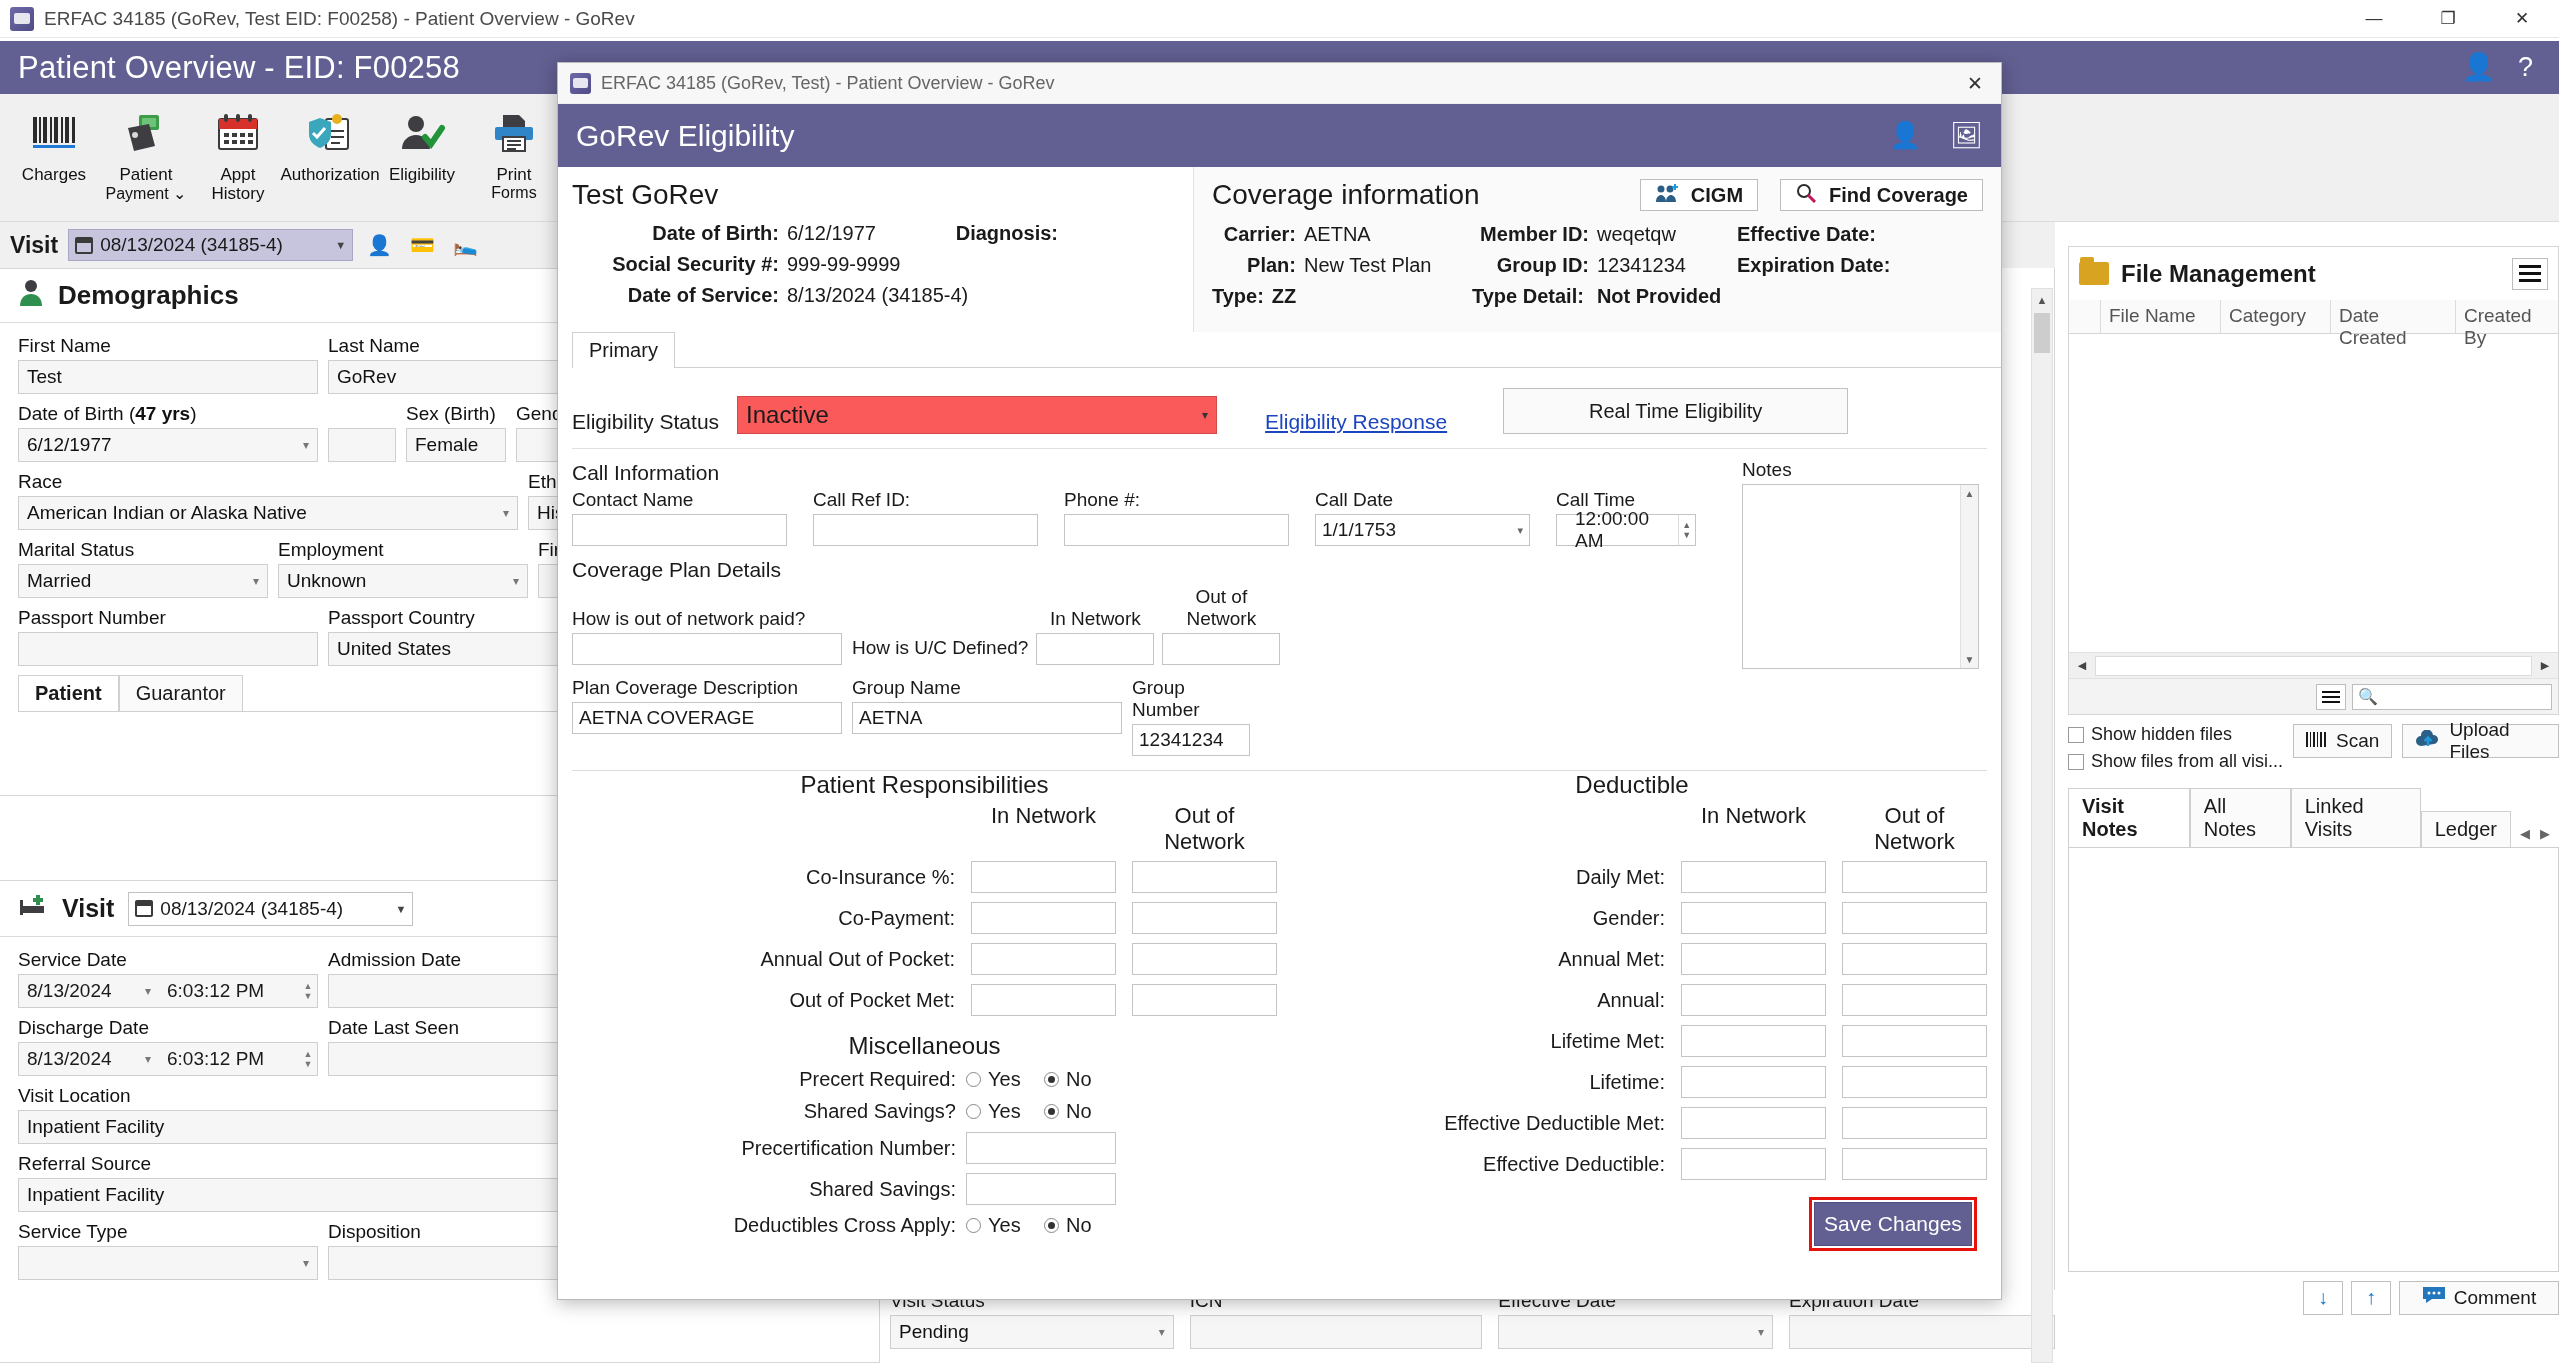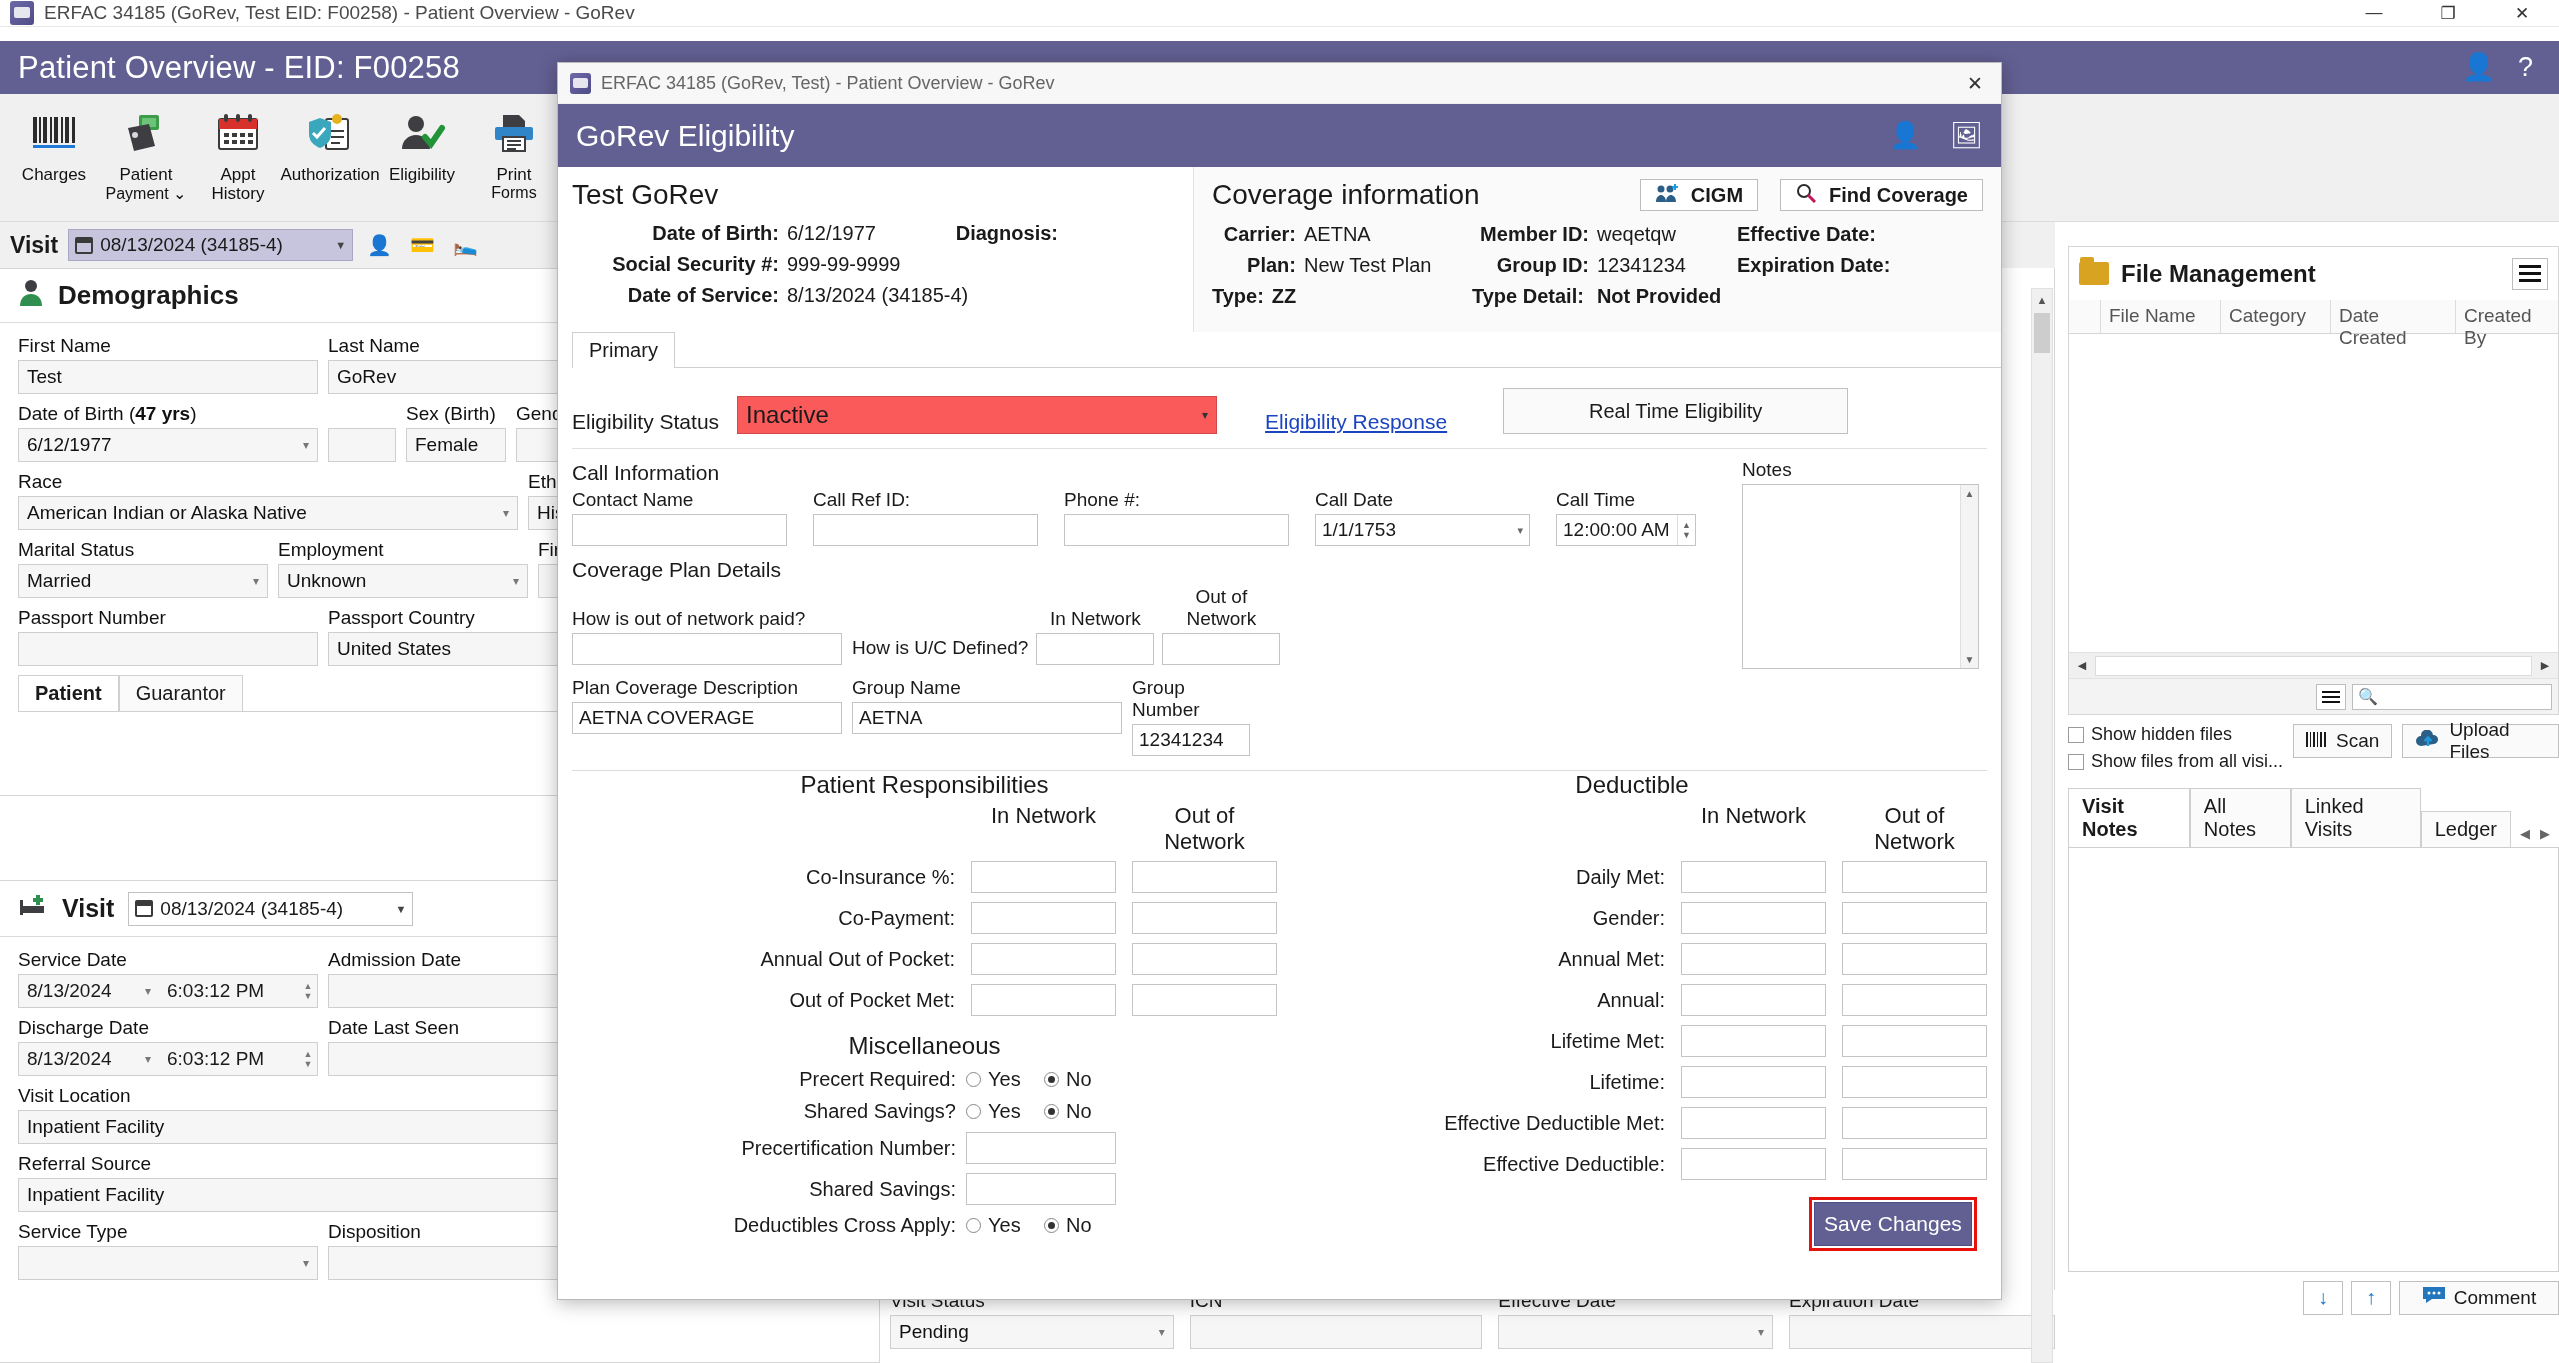--- a/index.html
+++ b/index.html
@@ -9,21 +9,21 @@
     font-family:"Liberation Sans", sans-serif;
     font-size:19px;
     color:#1a1a1a;
     background:#ffffff;
     overflow:hidden;
     position:relative;
   }
 
   
   .os-titlebar{
-    position:absolute; left:0; top:0; width:2559px; height:27px;
+    position:absolute; left:0; top:0; width:2559px; height:38px;
     background:#ffffff; display:flex; align-items:center;
     border-bottom:1px solid #e8e8e8;
   }
   .os-appicon{
     width:24px;height:24px;margin-left:10px;margin-right:10px;
     background:linear-gradient(135deg,#6d6aa8 0%,#4e4b86 100%);
     border-radius:3px; position:relative; flex:none;
   }
   .os-appicon:after{
     content:""; position:absolute; left:4px; top:6px; width:16px; height:11px;
@@ -266,21 +266,21 @@
     display:flex;align-items:center;justify-content:center;font-size:20px;
   }
 
   .sect-title{ font-size:21px; margin:12px 0 4px 0; }
   .mini-lab{ font-size:19px; margin-bottom:3px; display:block; }
   .inp{ height:32px;border:1px solid #c4c4c4;background:#fff; }
   .inp.dd{ display:flex;align-items:center;padding:0 6px;font-size:19px; }
   .inp.dd:after{ content:"▾"; margin-left:auto; font-size:11px; color:#666; }
   .inp.txt{ display:flex;align-items:center;padding:0 6px;font-size:19px; }
   .spinbox{ display:flex;height:32px;border:1px solid #c4c4c4;background:#fff;align-items:center;
-            padding-left:6px;font-size:19px; }
+            padding-left:18px;font-size:19px; }
   .spinbox .sp{ margin-left:auto;width:18px;display:flex;flex-direction:column;
                 align-items:center;justify-content:center;font-size:9px;color:#666;
                 border-left:1px solid #ddd;height:100%; }
 
   .notesbox{ border:1px solid #c4c4c4; background:#fff; width:237px; height:185px;
              position:relative; }
   .notesbox .vs{ position:absolute; right:0; top:0; width:18px; height:100%; background:#f4f4f4;
                  border-left:1px solid #e0e0e0; display:flex; flex-direction:column;
                  justify-content:space-between; align-items:center; font-size:10px; color:#666;
                  padding:3px 0; }

